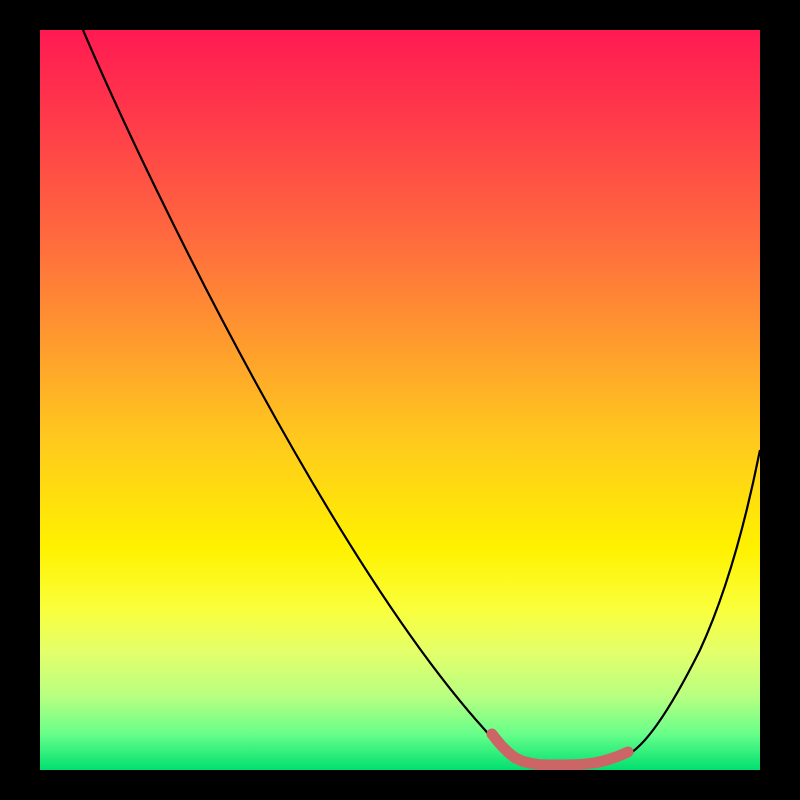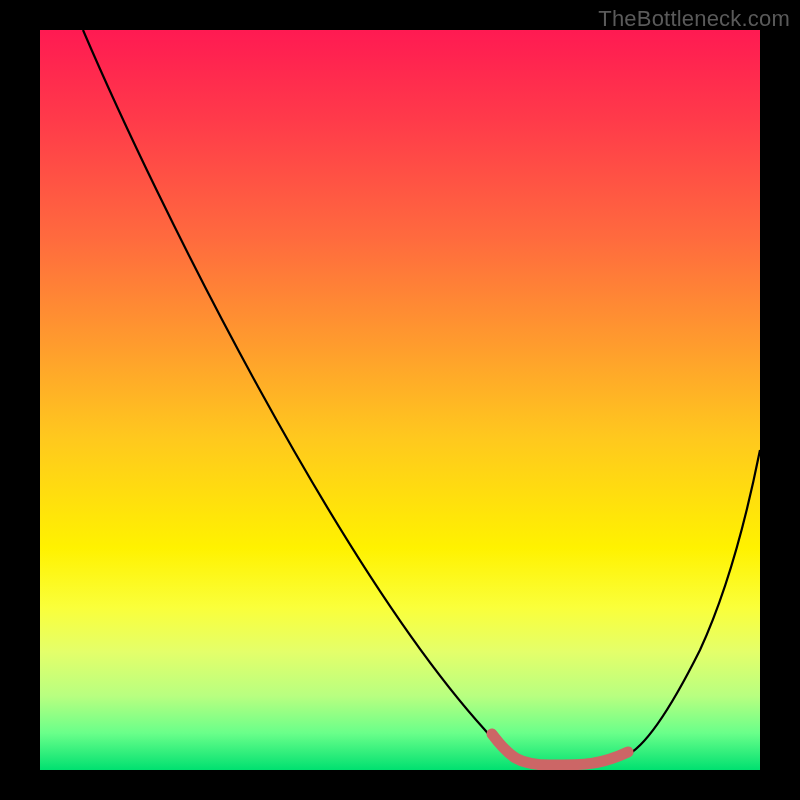--- a/index.html
+++ b/index.html
@@ -52,14 +52,13 @@
              C 120 180, 300 540, 445 700
              C 470 730, 480 736, 510 736
              C 550 736, 560 736, 585 726
              C 605 718, 630 680, 660 620
              C 690 555, 710 470, 720 420" fill="none" stroke="#000" stroke-width="2.2"></path>
     <path d="M 452 704
              C 470 728, 480 735, 510 735
              C 545 735, 560 735, 588 722" fill="none" stroke="#cc6666" stroke-width="11" stroke-linecap="round"></path>
   </svg>
 
-  <div class="watermark">TheBottleneck.com</div>
 </div>
 
 </body></html>

